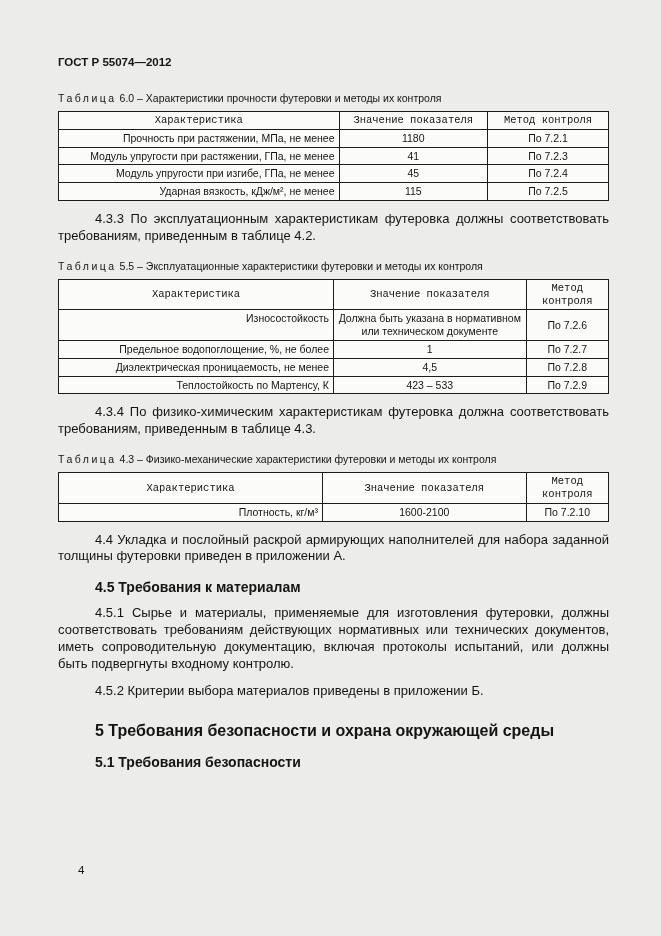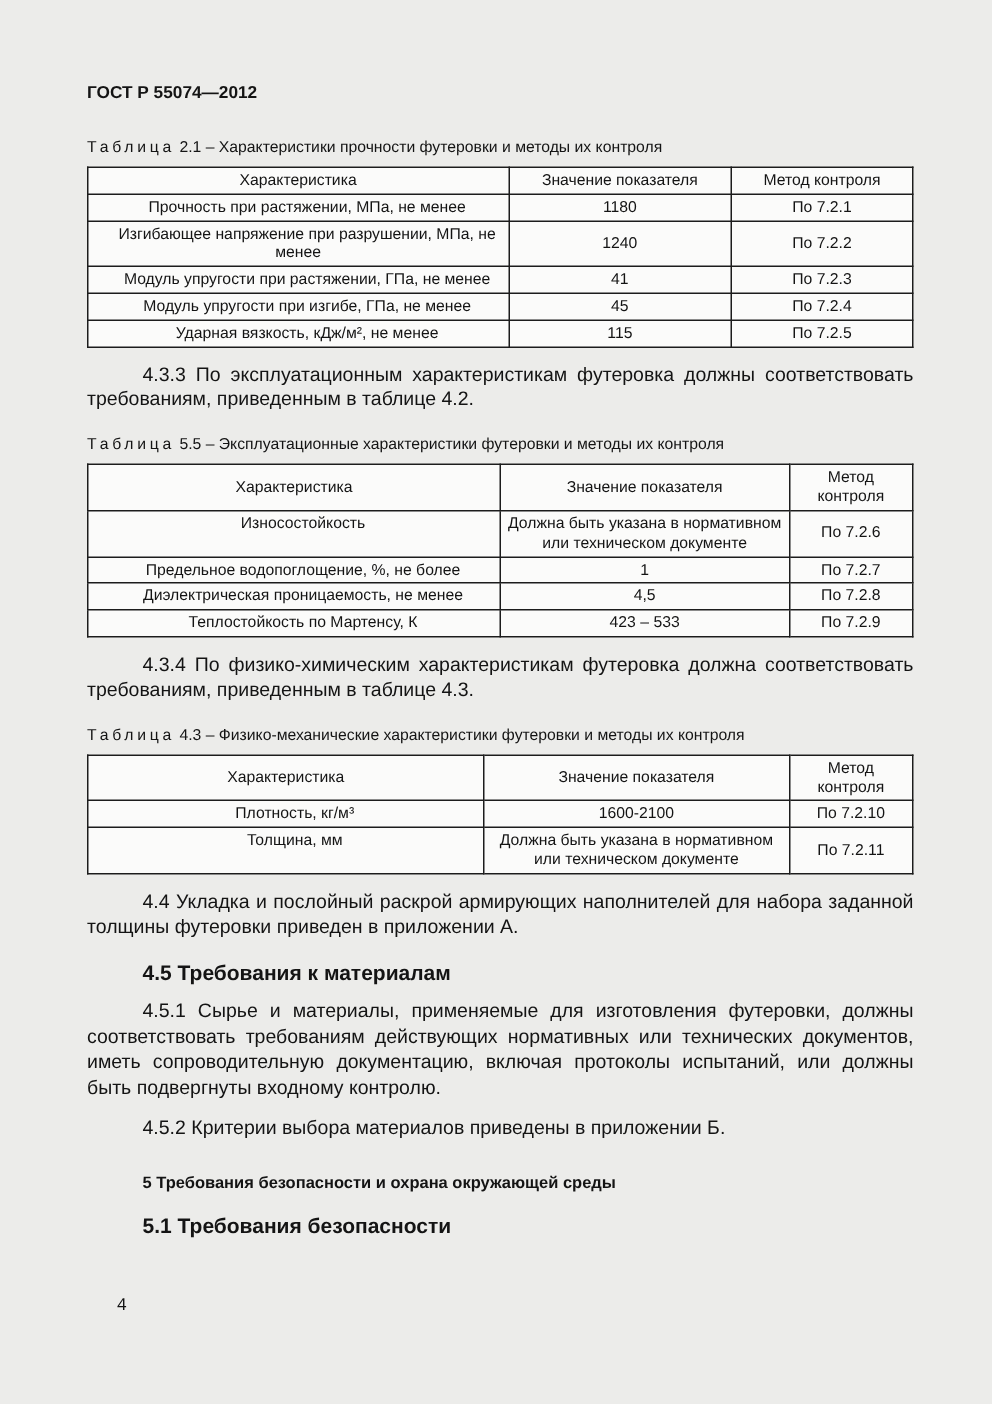--- a/index.html
+++ b/index.html
@@ -32,23 +32,24 @@
     font-size: 10.5px;
     line-height: 1.22;
     background: #fbfbfa;
     table-layout: fixed;
   }
   th, td { border: 1px solid #1c1c1c; padding: 2px 4px; }
   th {
     font-weight: normal;
     vertical-align: middle;
     height: 16px;
+    font-family: Liberation Mono, monospace;
   }
   td.name {
-    text-align: center;
+    text-align: right;
     vertical-align: top;
     text-indent: 12px;
   }
   td.val, td.method {
     text-align: center;
     vertical-align: middle;
   }
   .t1 col:nth-child(1){ width: 51%; } .t1 col:nth-child(2){ width: 27%; } .t1 col:nth-child(3){ width: 22%; }
   .t2 col:nth-child(1){ width: 50%; } .t2 col:nth-child(2){ width: 35%; } .t2 col:nth-child(3){ width: 15%; }
   .t3 col:nth-child(1){ width: 48%; } .t3 col:nth-child(2){ width: 37%; } .t3 col:nth-child(3){ width: 15%; }
@@ -58,39 +59,39 @@
     text-align: justify;
     text-indent: 37px;
     margin-top: 10px;
   }
   .subheading {
     font-size: 14px;
     font-weight: bold;
     margin: 14px 0 4px 37px;
   }
   .section-heading {
-    font-size: 11px;
+    font-size: 16px;
     font-weight: bold;
     margin: 22px 0 6px 37px;
   }
   .page-num {
     position: absolute;
     left: 78px;
     bottom: 60px;
     font-size: 11.5px;
   }
 </style>
 </head>
 <body>
 
 <div class="sheet">
 
   <div class="doc-code">ГОСТ Р 55074—2012</div>
 
-  <p class="caption"><span class="spaced">Таблица</span> <span>2.1 – Характеристики прочности футеровки и методы их контроля</span></p>
+  <p class="caption"><span class="spaced">Таблица</span> <span>6.0 – Характеристики прочности футеровки и методы их контроля</span></p>
 
   <table class="t1">
     <colgroup>
         <col>
         <col>
         <col>
       </colgroup>
     <thead>
       <tr>
         <th>Характеристика</th>
@@ -98,25 +99,20 @@
         <th>Метод контроля</th>
       </tr>
     </thead>
     <tbody>
       <tr>
         <td class="name">Прочность при растяжении, МПа, не менее</td>
         <td class="val">1180</td>
         <td class="method">По 7.2.1</td>
       </tr>
       <tr>
-        <td class="name">Изгибающее напряжение при разрушении, МПа, не менее</td>
-        <td class="val">1240</td>
-        <td class="method">По 7.2.2</td>
-      </tr>
-      <tr>
         <td class="name">Модуль упругости при растяжении, ГПа, не менее</td>
         <td class="val">41</td>
         <td class="method">По 7.2.3</td>
       </tr>
       <tr>
         <td class="name">Модуль упругости при изгибе, ГПа, не менее</td>
         <td class="val">45</td>
         <td class="method">По 7.2.4</td>
       </tr>
       <tr>
@@ -184,25 +180,20 @@
         <th>Значение показателя</th>
         <th>Метод контроля</th>
       </tr>
     </thead>
     <tbody>
       <tr>
         <td class="name">Плотность, кг/м³</td>
         <td class="val">1600-2100</td>
         <td class="method">По 7.2.10</td>
       </tr>
-      <tr>
-        <td class="name">Толщина, мм</td>
-        <td class="val">Должна быть указана в нормативном или техническом документе</td>
-        <td class="method">По 7.2.11</td>
-      </tr>
     </tbody>
   </table>
 
 
   <p class="body">4.4 Укладка и послойный раскрой армирующих наполнителей для набора заданной толщины футеровки приведен в приложении А.</p>
 
   <div class="subheading">4.5 Требования к материалам</div>
 
   <p class="body">4.5.1 Сырье и материалы, применяемые для изготовления футеровки, должны соответствовать требованиям действующих нормативных или технических документов, иметь сопроводительную документацию, включая протоколы испытаний, или должны быть подвергнуты входному контролю.</p>
 

